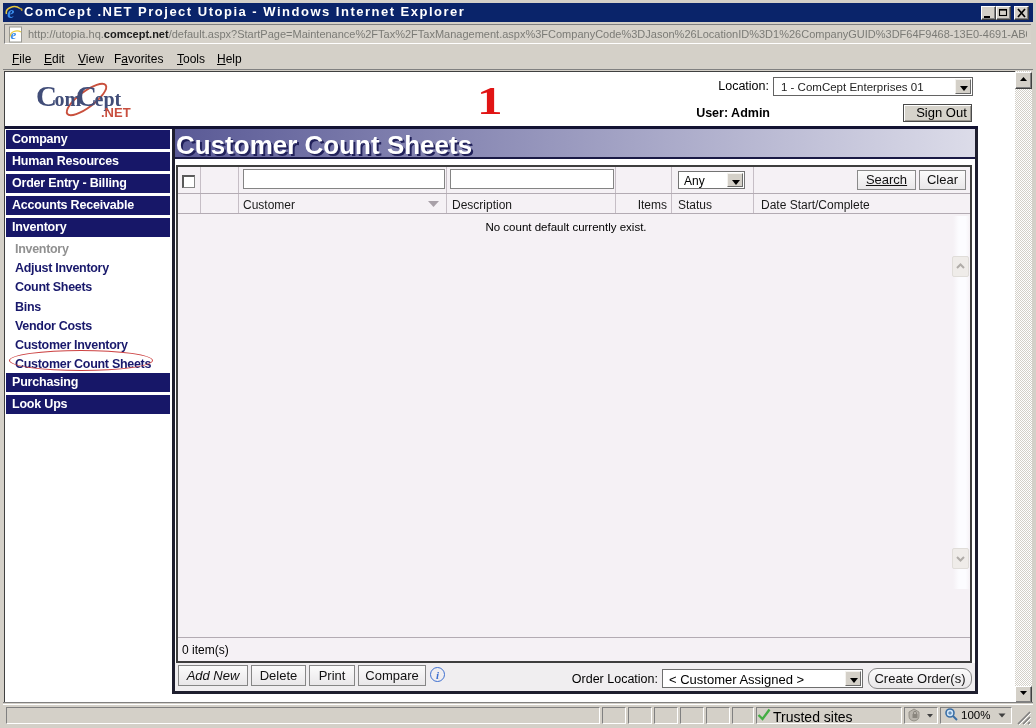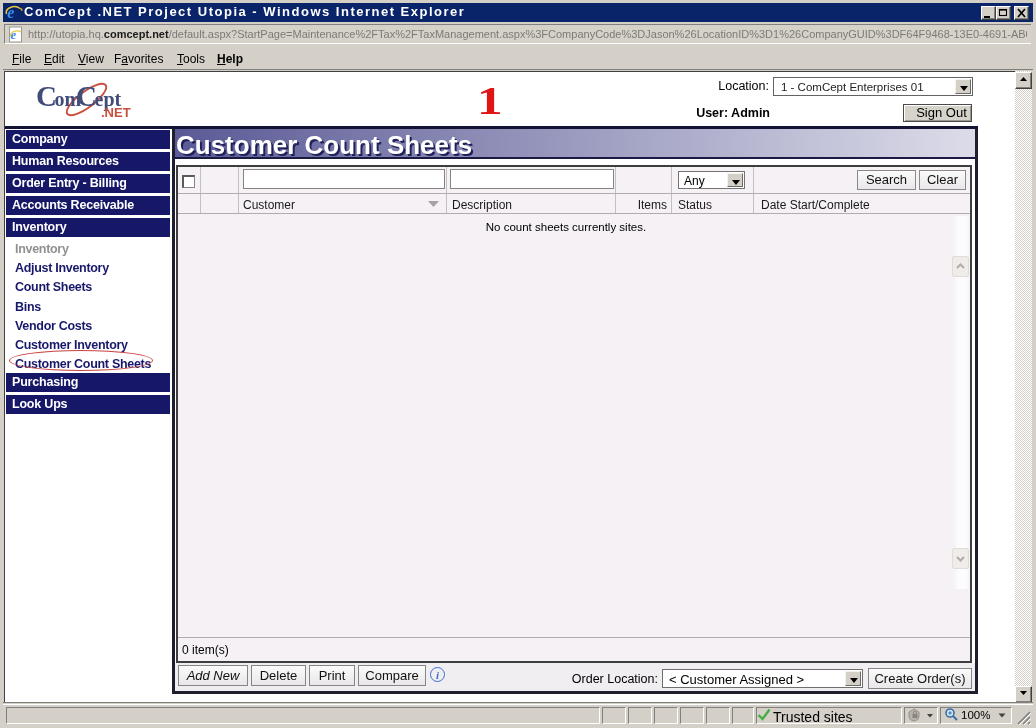--- a/index.html
+++ b/index.html
@@ -64,21 +64,21 @@
 #itrack { left:953px; top:216px; width:17px; height:373px; background:linear-gradient(to right,#f5f1f5,#fcfcff 35%,#fcfcff 75%,#f5f1f5); }
 .ibtn { left:952px; width:17px; height:21px; background:#efece9; border:1px solid #e0ddd9; border-radius:2px; }
 #itemsrow { left:178px; top:637px; width:792px; height:24px; border-top:1px solid #b3abb3; font-size:12px; color:#000; padding:5px 0 0 4px; background:#f5f1f5; }
 
 #toolbar { left:175px; top:663px; width:800px; height:28px; background:#f0eef0; }
 .tbtn { top:665px; height:21px; background:linear-gradient(#fbfbfb,#e9e7e9); border:1px solid #868686; font-size:13px; color:#111; text-align:center; line-height:19px; }
 #infoi { left:430px; top:667px; width:15px; height:15px; border:1.5px solid #3d6fd0; border-radius:50%; color:#3d6fd0; font-size:11px; font-weight:bold; text-align:center; line-height:14px; font-family:"Liberation Serif",serif; font-style:italic; }
 #ordlbl { left:500px; top:672px; width:158px; text-align:right; font-size:12.5px; color:#000; }
 #ordsel { left:662px; top:669px; width:201px; height:19px; background:#fff; border:1px solid #6e6e6e; }
 #ordsel span { position:absolute; left:6px; top:2px; font-size:13px; color:#000; }
-#createbtn { left:868px; top:668px; width:104px; height:21px; }
+#createbtn { left:868px; top:668px; width:104px; height:21px;border-radius:9px; }
 </style>
 </head>
 <body>
 
 <div class="abs" id="titlebar"></div>
 <svg class="abs" style="left:5px; top:3px;" width="18" height="18" viewBox="0 0 18 18">
   <text x="2.2" y="14.5" font-family="Liberation Serif, serif" font-style="italic" font-weight="bold" font-size="16" fill="#3b8ceb">e</text>
   <path d="M1.5 11 A8 6 0 0 1 15 5.5" fill="none" stroke="#e8c93e" stroke-width="1.5"></path>
   <path d="M15 5.5 C16.8 5.8 17.3 6.5 16.5 7.8" fill="none" stroke="#c9a42e" stroke-width="1.5"></path>
 </svg>
@@ -99,21 +99,21 @@
   <text x="2.6" y="13" font-family="Liberation Serif, serif" font-style="italic" font-weight="bold" font-size="13" fill="#3b8ceb">e</text>
   <path d="M2.5 10.5 A6.5 5 0 0 1 13 6" fill="none" stroke="#e8c93e" stroke-width="1.2"></path>
 </svg>
 <div class="abs" id="addrtext">http://utopia.hq.<b>comcept.net</b>/default.aspx?StartPage=Maintenance%2FTax%2FTaxManagement.aspx%3FCompanyCode%3DJason%26LocationID%3D1%26CompanyGUID%3DF64F9468-13E0-4691-AB09</div>
 <div class="abs" id="menubar"></div>
 <div class="abs menuitem" style="left:12px;"><u>F</u>ile</div>
 <div class="abs menuitem" style="left:44px;"><u>E</u>dit</div>
 <div class="abs menuitem" style="left:78px;"><u>V</u>iew</div>
 <div class="abs menuitem" style="left:114px;">F<u>a</u>vorites</div>
 <div class="abs menuitem" style="left:177px;"><u>T</u>ools</div>
-<div class="abs menuitem" style="left:217px;font-weight:bold;"><u>H</u>elp</div>
+<div class="abs menuitem" style="left:217px;"><u>H</u>elp</div>
 <div class="abs" id="viewport"></div>
 <div class="abs" id="vscroll"></div>
 <div class="abs sbtn" style="top:72px;">
     <svg width="7" height="4">
       <path d="M0 4 L3.5 0 L7 4 Z" fill="#000"></path>
     </svg>
   </div>
 <div class="abs sbtn" style="top:686px;">
     <svg width="7" height="4">
       <path d="M0 0 L7 0 L3.5 4 Z" fill="#000"></path>
@@ -172,31 +172,31 @@
 <div class="abs vsep" style="left:671px; top:167px; height:47px;"></div>
 <div class="abs vsep" style="left:753px; top:167px; height:47px;"></div>
 <div class="abs" id="hrow"></div>
 <div class="abs" id="chk"></div>
 <div class="abs inp" style="left:243px; top:169px; width:202px; height:20px;"></div>
 <div class="abs inp" style="left:450px; top:169px; width:164px; height:20px;"></div>
 <div class="abs csel" id="anysel">
     <span>Any</span>
     <div class="cselbtn"></div>
   </div>
-<div class="abs btn" style="left:857px; top:170px; width:59px; height:20px; line-height:18px;">Search</div>
+<div class="abs btn" style="left:857px; top:170px; width:59px; height:20px; line-height:18px;text-decoration:underline;">Search</div>
 <div class="abs btn" style="left:919px; top:170px; width:47px; height:20px; line-height:18px;">Clear</div>
 <div class="abs hlbl" style="left:243px;">Customer</div>
 <svg class="abs" style="left:428px; top:201px;" width="11" height="6">
     <path d="M0 0 L11 0 L5.5 6 Z" fill="#a8a0a8"></path>
   </svg>
 <div class="abs hlbl" style="left:452px;">Description</div>
 <div class="abs hlbl" style="left:614px; width:53px; text-align:right;">Items</div>
 <div class="abs hlbl" style="left:678px;">Status</div>
 <div class="abs hlbl" style="left:761px;">Date Start/Complete</div>
-<div class="abs" id="msg">No count sheets currently sites.</div>
+<div class="abs" id="msg">No count default currently exist.</div>
 <div class="abs" id="itrack"></div>
 <div class="abs ibtn" style="top:256px;"><svg width="15" height="19">
       <path d="M4 11 L7.5 7.5 L11 11" fill="none" stroke="#b0aca8" stroke-width="2"></path>
     </svg></div>
 <div class="abs ibtn" style="top:548px;"><svg width="15" height="19">
       <path d="M4 8 L7.5 11.5 L11 8" fill="none" stroke="#b0aca8" stroke-width="2"></path>
     </svg></div>
 <div class="abs" id="itemsrow">0 item(s)</div>
 
 <div class="abs" id="toolbar"></div>

